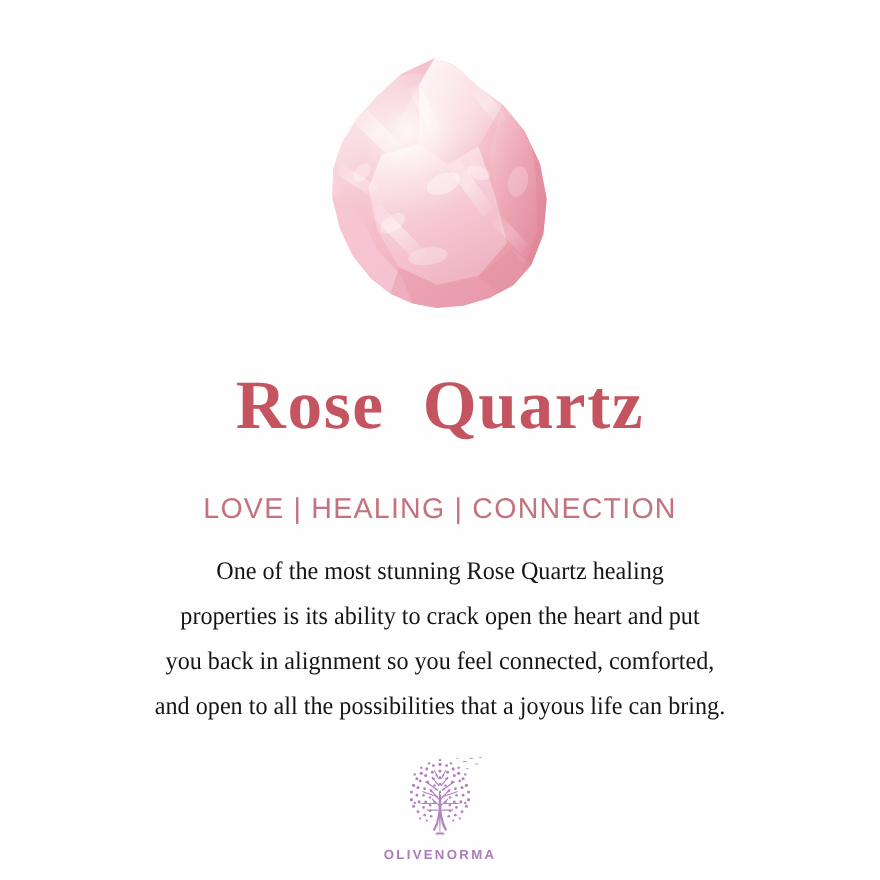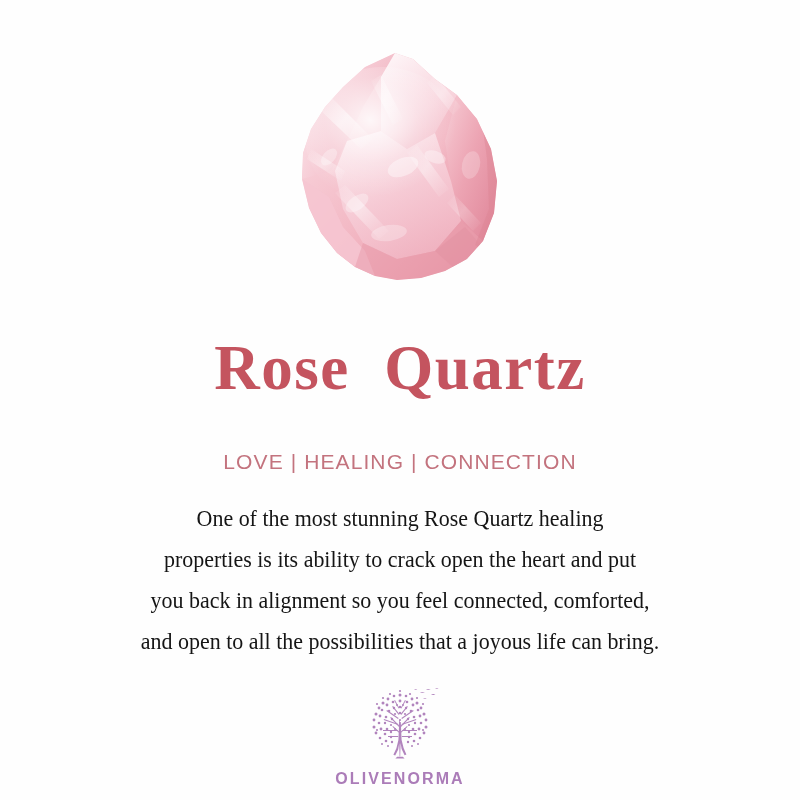--- a/index.html
+++ b/index.html
@@ -52,21 +52,21 @@
 
   
   #subtitle {
     position: absolute;
     left: 0;
     top: 445px;
     width: 800px;
     text-align: center;
     font-family: "Liberation Sans", sans-serif;
     font-weight: 300;
-    font-size: 21px;
+    font-size: 26px;
     line-height: 34px;
     letter-spacing: 1.1px;
     color: #c3737e;
     white-space: pre;
   }
 
   
   #body-copy {
     position: absolute;
     left: 22px;
@@ -95,21 +95,21 @@
   #logo-mark {
     display: block;
     margin: 0 auto;
     width: 86px;
     height: 82px;
   }
   #logo-word {
     display: block;
     margin-top: 2px;
     font-family: "Liberation Sans", sans-serif;
-    font-size: 16px;
+    font-size: 12px;
     font-weight: 700;
     letter-spacing: 2.1px;
     color: #ab7cb8;
   }
 </style>
 </head>
 <body>
 
 <div id="page">
 

